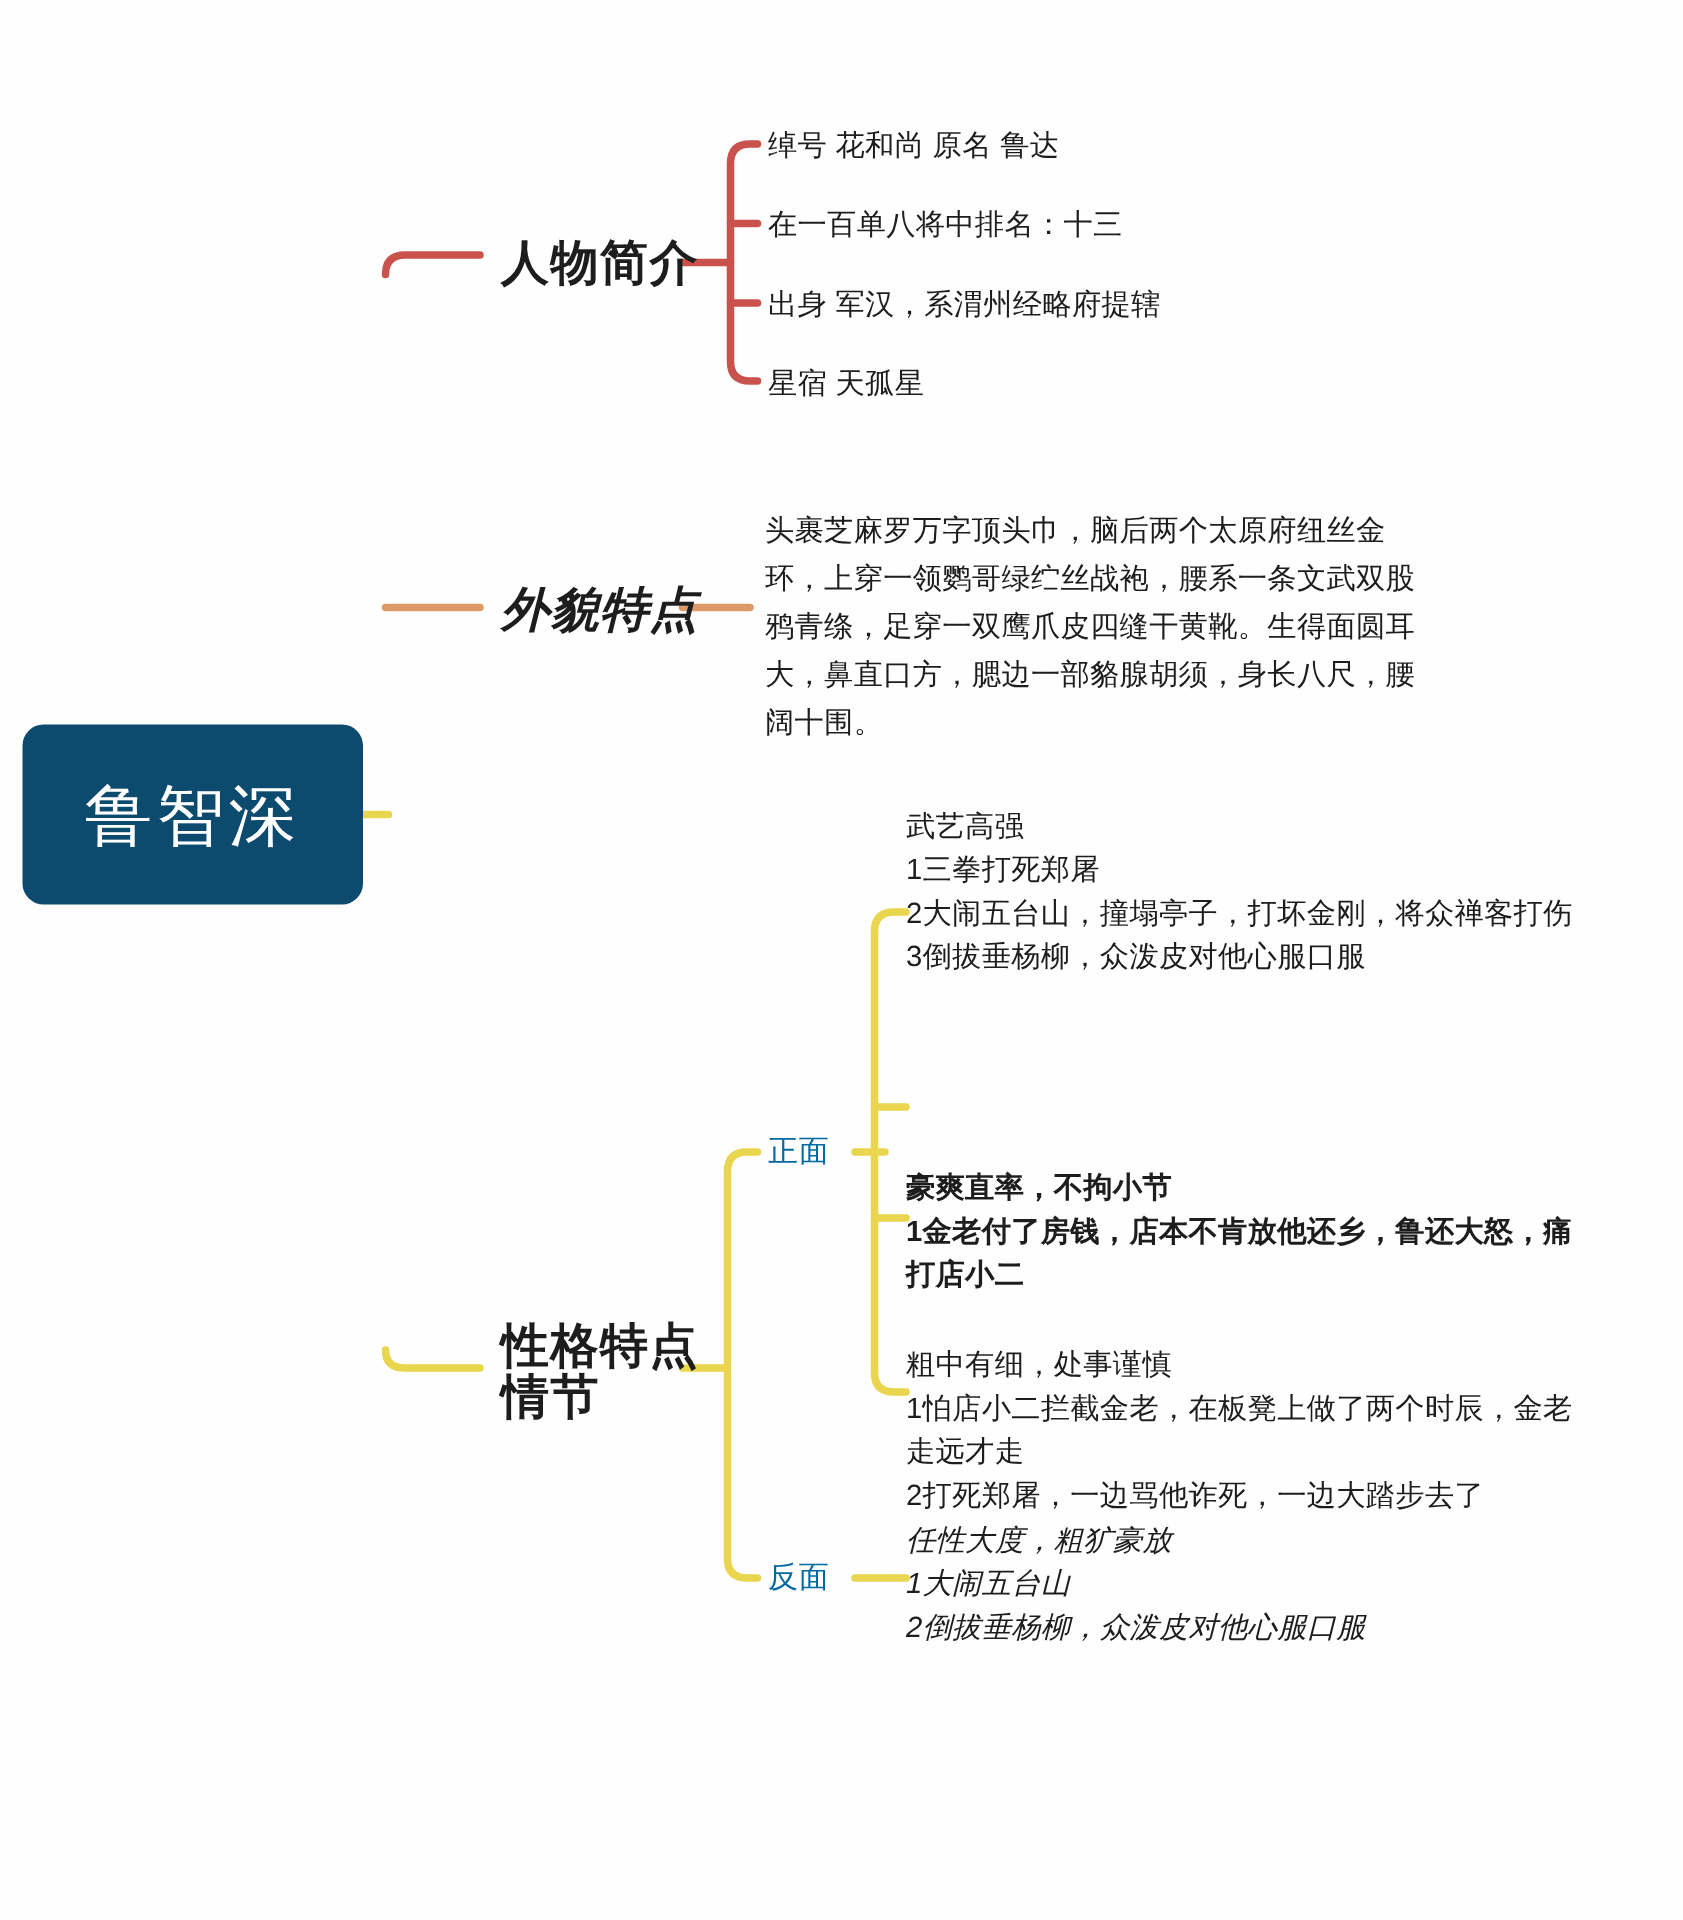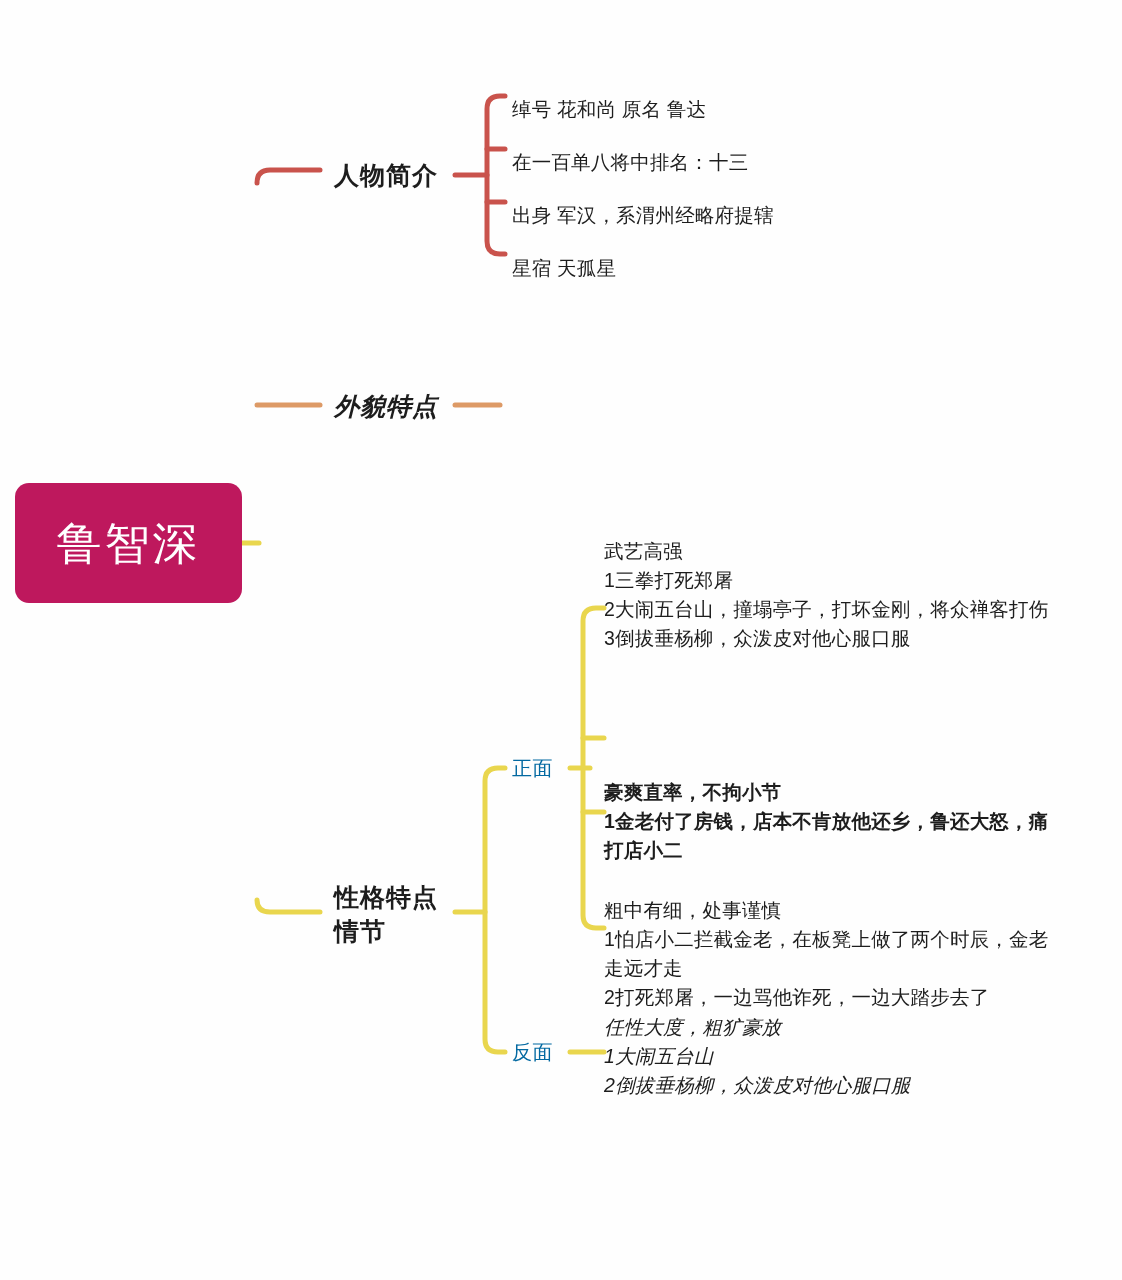--- a/index.html
+++ b/index.html
@@ -12,36 +12,36 @@
     position:relative;
   }
   #canvas{position:absolute;left:0;top:0;width:1122px;height:1280px;}
   #svg-layer{position:absolute;left:0;top:0;width:1122px;height:1280px;pointer-events:none;}
 
   .node{position:absolute;}
 
   
   #root-node{
     left:15px;top:483px;width:227px;height:120px;
-    background:#be185d;
+    background:#0c4a6e;
     border-radius:14px;
     display:flex;align-items:center;justify-content:center;
   }
   #root-node .root-label{
     color:#ffffff;
     font-size:45px;
     letter-spacing:3px;
     font-weight:400;
     line-height:1;
   }
 
   
   .topic{
     color:#1d1d1d;
-    font-size:25px;
+    font-size:32px;
     font-weight:700;
     line-height:34px;
     white-space:pre-line;
     letter-spacing:1px;
   }
   #topic-1{left:334px;top:158px;}
   #topic-2{left:334px;top:389px;font-style:italic;}
   #topic-3{left:334px;top:880px;}
 
   
@@ -56,21 +56,21 @@
   #sub-fan{left:512px;top:1039px;}
 
   
   .leaf{
     color:#1d1d1d;
     font-size:19.5px;
     line-height:29px;
     white-space:pre-line;
     letter-spacing:.2px;
   }
-  .leaf-wide{width:452px;margin-top:12px;}
+  .leaf-wide{width:452px;}
 
   
   #leaf-1-1{left:512px;top:83px;}
   #leaf-1-2{left:512px;top:136px;}
   #leaf-1-3{left:512px;top:189px;}
   #leaf-1-4{left:512px;top:242px;}
 
   
   #leaf-2-1{left:510px;top:338px;width:440px;line-height:32px;}
 
@@ -144,20 +144,21 @@
   <div class="node topic" id="topic-2">外貌特点</div>
 
   <div class="node topic" id="topic-3">性格特点
 情节</div>
 
   <div class="node leaf leaf-wide" id="leaf-1-1">绰号 花和尚 原名 鲁达</div>
   <div class="node leaf leaf-wide" id="leaf-1-2">在一百单八将中排名：十三</div>
   <div class="node leaf leaf-wide" id="leaf-1-3">出身 军汉，系渭州经略府提辖</div>
   <div class="node leaf leaf-wide" id="leaf-1-4">星宿 天孤星</div>
 
+  <div class="node leaf" id="leaf-2-1">头裹芝麻罗万字顶头巾，脑后两个太原府纽丝金环，上穿一领鹦哥绿纻丝战袍，腰系一条文武双股鸦青绦，足穿一双鹰爪皮四缝干黄靴。生得面圆耳大，鼻直口方，腮边一部貉腺胡须，身长八尺，腰阔十围。</div>
 
   <div class="node subtopic" id="sub-zheng">正面</div>
   <div class="node subtopic" id="sub-fan">反面</div>
 
   <div class="node leaf" id="leaf-3-1">武艺高强
 1三拳打死郑屠
 2大闹五台山，撞塌亭子，打坏金刚，将众禅客打伤
 3倒拔垂杨柳，众泼皮对他心服口服</div>
   <div class="node leaf" id="leaf-3-3">豪爽直率，不拘小节
 1金老付了房钱，店本不肯放他还乡，鲁还大怒，痛打店小二</div>

